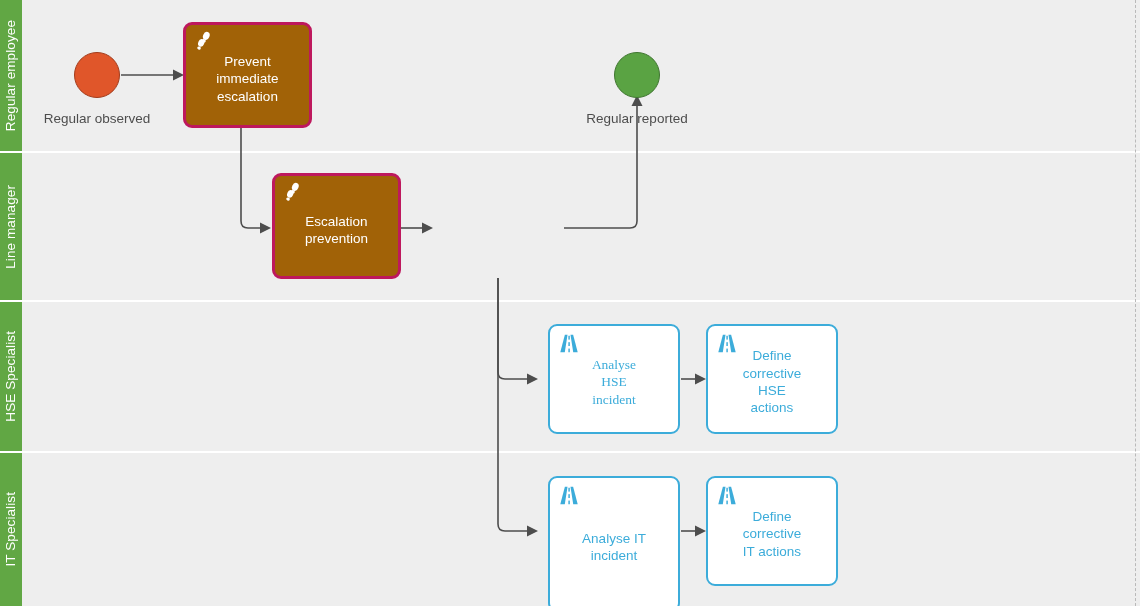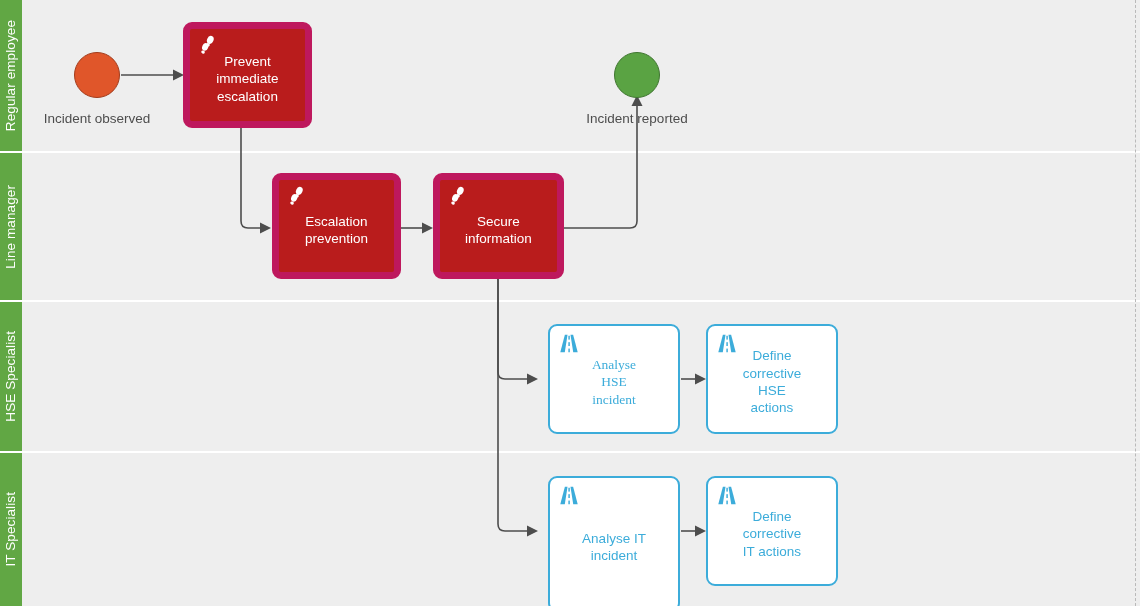--- a/index.html
+++ b/index.html
@@ -110,22 +110,22 @@
   .task {
     position: absolute;
     box-sizing: border-box;
     border-radius: 9px;
     display: flex;
     align-items: center;
     justify-content: center;
     text-align: center;
   }
   .task-filled {
-    background: #b91c1c;
-    border: 7px solid #be185d;
+    background: #a16207;
+    border: 3px solid #be185d;
     color: #ffffff;
   }
   .task-outline {
     background: #ffffff;
     border: 2px solid #3cacda;
     color: #3cacda;
   }
   .task-label {
     font-size: 13.5px;
     line-height: 1.28;
@@ -218,24 +218,24 @@
       <polygon class="conn-head" points="695,373.5 706,379 695,384.5"></polygon>
     </g>
 
     <g>
       <path class="conn-path" d="M 681 531 L 695 531"></path>
       <polygon class="conn-head" points="695,525.5 706,531 695,536.5"></polygon>
     </g>
   </svg>
 
   <div class="event event-start" style="left:74px; top:52px; width:46px; height:46px;"></div>
-  <div class="event-label" style="left:17px; top:111px; width:160px;">Incident observed</div>
+  <div class="event-label" style="left:17px; top:111px; width:160px;">Regular observed</div>
 
   <div class="event event-end" style="left:614px; top:52px; width:46px; height:46px;"></div>
-  <div class="event-label" style="left:557px; top:111px; width:160px;">Incident reported</div>
+  <div class="event-label" style="left:557px; top:111px; width:160px;">Regular reported</div>
 
   <div class="task task-filled" style="left:183px; top:22px; width:129px; height:106px;">
     <span class="task-icon">
       <svg viewBox="0 0 24 24" width="22" height="22" xmlns="http://www.w3.org/2000/svg">
         <ellipse cx="14.5" cy="5.3" rx="3.5" ry="4.6" transform="rotate(22 14.5 5.3)" fill="#ffffff"></ellipse>
         <ellipse cx="9.0" cy="13.0" rx="3.3" ry="4.3" transform="rotate(22 9 13)" fill="#ffffff"></ellipse>
         <ellipse cx="6.6" cy="18.6" rx="2.0" ry="1.7" transform="rotate(22 6.6 18.6)" fill="#ffffff"></ellipse>
         <ellipse cx="12.0" cy="10.6" rx="2.0" ry="1.7" transform="rotate(22 12 10.6)" fill="#ffffff"></ellipse>
       </svg>
     </span>
@@ -247,31 +247,20 @@
       <svg viewBox="0 0 24 24" width="22" height="22" xmlns="http://www.w3.org/2000/svg">
         <ellipse cx="14.5" cy="5.3" rx="3.5" ry="4.6" transform="rotate(22 14.5 5.3)" fill="#ffffff"></ellipse>
         <ellipse cx="9.0" cy="13.0" rx="3.3" ry="4.3" transform="rotate(22 9 13)" fill="#ffffff"></ellipse>
         <ellipse cx="6.6" cy="18.6" rx="2.0" ry="1.7" transform="rotate(22 6.6 18.6)" fill="#ffffff"></ellipse>
         <ellipse cx="12.0" cy="10.6" rx="2.0" ry="1.7" transform="rotate(22 12 10.6)" fill="#ffffff"></ellipse>
       </svg>
     </span>
     <span class="task-label">Escalation<br>prevention</span>
   </div>
 
-  <div class="task task-filled" style="left:433px; top:173px; width:131px; height:106px;">
-    <span class="task-icon">
-      <svg viewBox="0 0 24 24" width="22" height="22" xmlns="http://www.w3.org/2000/svg">
-        <ellipse cx="14.5" cy="5.3" rx="3.5" ry="4.6" transform="rotate(22 14.5 5.3)" fill="#ffffff"></ellipse>
-        <ellipse cx="9.0" cy="13.0" rx="3.3" ry="4.3" transform="rotate(22 9 13)" fill="#ffffff"></ellipse>
-        <ellipse cx="6.6" cy="18.6" rx="2.0" ry="1.7" transform="rotate(22 6.6 18.6)" fill="#ffffff"></ellipse>
-        <ellipse cx="12.0" cy="10.6" rx="2.0" ry="1.7" transform="rotate(22 12 10.6)" fill="#ffffff"></ellipse>
-      </svg>
-    </span>
-    <span class="task-label">Secure<br>information</span>
-  </div>
 
   <div class="task task-outline" style="left:548px; top:324px; width:132px; height:110px;font-family:Liberation Serif, serif;">
     <span class="task-icon">
       <svg viewBox="0 0 24 24" width="22" height="22" xmlns="http://www.w3.org/2000/svg">
         <polygon points="7.5,2 10.4,2 7.4,21 2.5,21" fill="#3cacda"></polygon>
         <polygon points="13.6,2 16.5,2 21.5,21 16.6,21" fill="#3cacda"></polygon>
         <rect x="11.3" y="3.0" width="1.6" height="4.2" fill="#3cacda"></rect>
         <rect x="11.3" y="10.0" width="1.6" height="4.2" fill="#3cacda"></rect>
         <rect x="11.3" y="17.0" width="1.6" height="4.0" fill="#3cacda"></rect>
       </svg>

